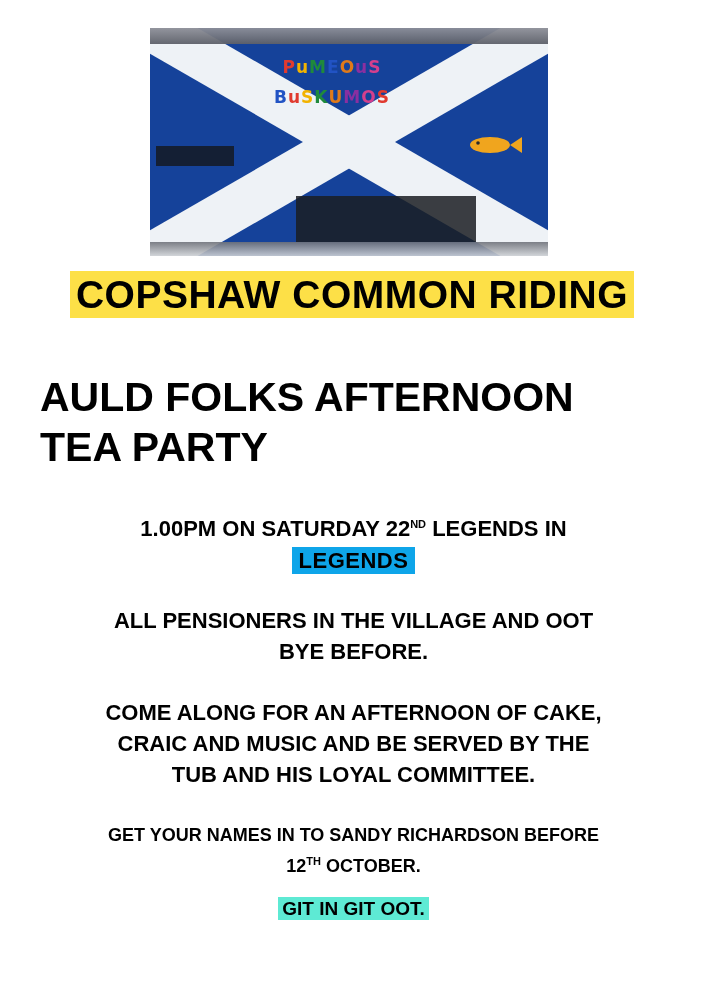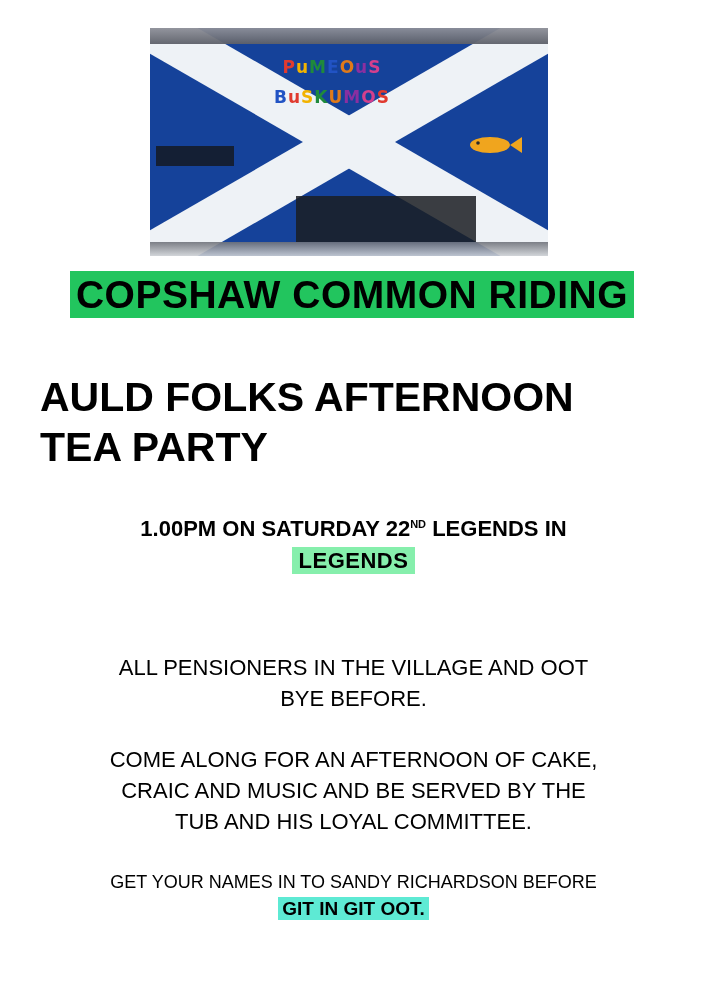--- a/index.html
+++ b/index.html
@@ -114,21 +114,21 @@
     left: 44px;
     top: 272px;
     width: 616px;
     text-align: center;
     font-size: 39px;
     font-weight: bold;
     letter-spacing: .5px;
     line-height: 46px;
   }
   .hl-title .hl {
-    background: #22c55e;
+    background: #fde047;
     padding: 2px 6px;
     margin-top: 44px;
   }
 
   .headline {
     position: absolute;
     left: 40px;
     top: 372px;
     width: 627px;
     text-align: left;
@@ -145,35 +145,34 @@
     text-align: center;
     font-size: 22px;
     font-weight: bold;
     line-height: 32px;
   }
   .when sup {
     font-size: 11px;
     vertical-align: super;
   }
   .venue {
-    background: #86efac;
+    background: #0ea5e9;
     color: #000;
     padding: 1px 7px;
     letter-spacing: .5px;
   }
 
   .para {
     position: absolute;
     left: 40px;
     width: 627px;
     text-align: center;
     font-size: 22px;
-    font-weight: normal;
+    font-weight: bold;
     line-height: 31px;
-    margin-top: 47px;
   }
   .p1 { top: 605px; }
   .p2 { top: 697px; }
   .p3 { top: 822px; font-size: 18px; line-height: 26px; }
   .p3 sup { font-size: 11px; vertical-align: super; }
 
   .footer {
     position: absolute;
     left: 40px;
     top: 898px;
@@ -242,19 +241,22 @@
   </div>
 
   <div class="para p2">
     <div>COME ALONG FOR AN AFTERNOON OF CAKE,</div>
     <div>CRAIC AND MUSIC AND BE SERVED BY THE</div>
     <div>TUB AND HIS LOYAL COMMITTEE.</div>
   </div>
 
   <div class="para p3">
     <div>GET YOUR NAMES IN TO SANDY RICHARDSON BEFORE</div>
+    <div>
+      <span>12</span><sup>TH</sup><span> OCTOBER.</span>
+    </div>
   </div>
 
   <div class="footer">
     <span class="hl">GIT IN GIT OOT.</span>
   </div>
 
 </div>
 
 </body></html>

